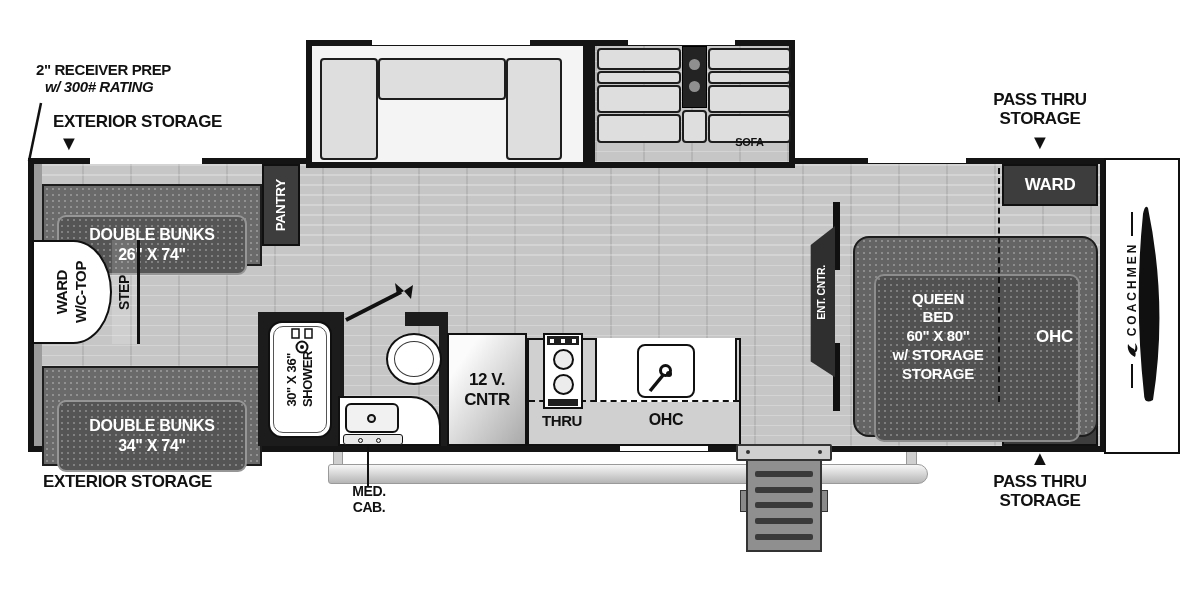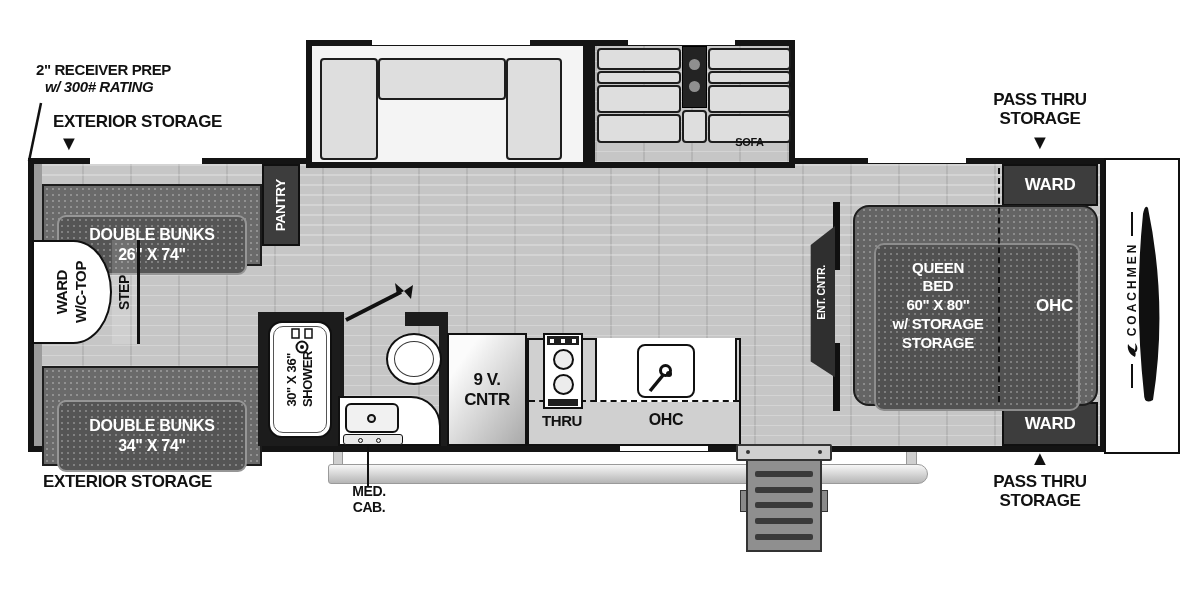--- a/index.html
+++ b/index.html
@@ -135,21 +135,21 @@
     <div class="abs" style="left:5px;top:5px;width:54px;height:30px;background:#f1f1f1;border:2px solid #101010;border-radius:6px;">
       <div class="abs" style="left:20px;top:9px;width:9px;height:9px;border:2px solid #101010;border-radius:50%;background:#ddd;"></div>
     </div>
     <div class="abs" style="left:3px;top:36px;width:60px;height:11px;border:1.5px solid #101010;border-radius:3px;background:#e8e8e8;">
       <div class="abs" style="left:14px;top:2.5px;width:5px;height:5px;border:1px solid #101010;border-radius:50%;"></div>
       <div class="abs" style="left:32px;top:2.5px;width:5px;height:5px;border:1px solid #101010;border-radius:50%;"></div>
     </div>
   </div>
 
   <div class="abs" style="left:447px;top:333px;width:80px;height:113px;background:linear-gradient(125deg,#fbfbfb 20%,#a9a9a9);border:2.5px solid #101010;display:flex;flex-direction:column;align-items:center;justify-content:center;">
-    <span class="lbl" style="font-size:17px;">9 V.</span>
+    <span class="lbl" style="font-size:17px;">12 V.</span>
     <span class="lbl" style="font-size:17px;">CNTR</span>
   </div>
 
   <div class="abs" style="left:527px;top:338px;width:214px;height:108px;background:#d0d0d0;border:2px solid #101010;">
     <div class="abs" style="left:66px;top:-2px;width:142px;height:62px;background:#fff;border:2px solid #101010;border-top:none;border-radius:0 0 0 0;border-bottom-left-radius:0;"></div>
     <div class="abs" style="left:66px;top:34px;width:142px;height:28px;background:#fff;border-left:2px solid #101010;border-right:2px solid #101010;"></div>
     <div class="abs" style="left:0;top:60px;width:210px;border-top:2.5px dashed #101010;"></div>
   </div>
 
   <div class="abs" style="left:543px;top:333px;width:40px;height:76px;background:#fff;border:2px solid #101010;display:flex;flex-direction:column;align-items:center;">
@@ -192,21 +192,21 @@
     <span class="vtext wlbl" style="font-size:10.5px;">ENT. CNTR.</span>
   </div>
 
   <div class="abs darkbox" style="left:1002px;top:164px;width:96px;height:42px;display:flex;align-items:center;justify-content:center;">
     <span class="wlbl" style="font-size:17px;">WARD</span>
   </div>
   <div class="abs darkbox" style="left:1002px;top:402px;width:96px;height:44px;display:flex;align-items:center;justify-content:center;">
     <span class="wlbl" style="font-size:17px;">WARD</span>
   </div>
 
-  <div class="abs speckle" style="left:853px;top:185px;width:245px;height:201px;background-color:#646464;border:2px solid #1d1d1d;border-radius:16px;padding-left:18px;">
+  <div class="abs speckle" style="left:853px;top:216px;width:245px;height:201px;background-color:#646464;border:2px solid #1d1d1d;border-radius:16px;padding-left:18px;">
     <div class="abs speckle" style="left:19px;top:16px;width:206px;height:168px;background-color:#515151;border:2px solid #8d8d8d;border-radius:10px;"></div>
     <div class="abs" style="left:0;top:0;width:100%;height:100%;display:flex;">
       <div style="width:150px;margin-left:8px;display:flex;flex-direction:column;align-items:center;justify-content:center;">
         <span class="wlbl" style="font-size:15px;">QUEEN</span>
         <span class="wlbl" style="font-size:15px;">BED</span>
         <span class="wlbl" style="font-size:15px;">60" X 80"</span>
         <span class="wlbl" style="font-size:15px;">w/ STORAGE</span>
         <span class="wlbl" style="font-size:15px;">STORAGE</span>
       </div>
       <div style="flex:1;display:flex;align-items:center;justify-content:center;">

